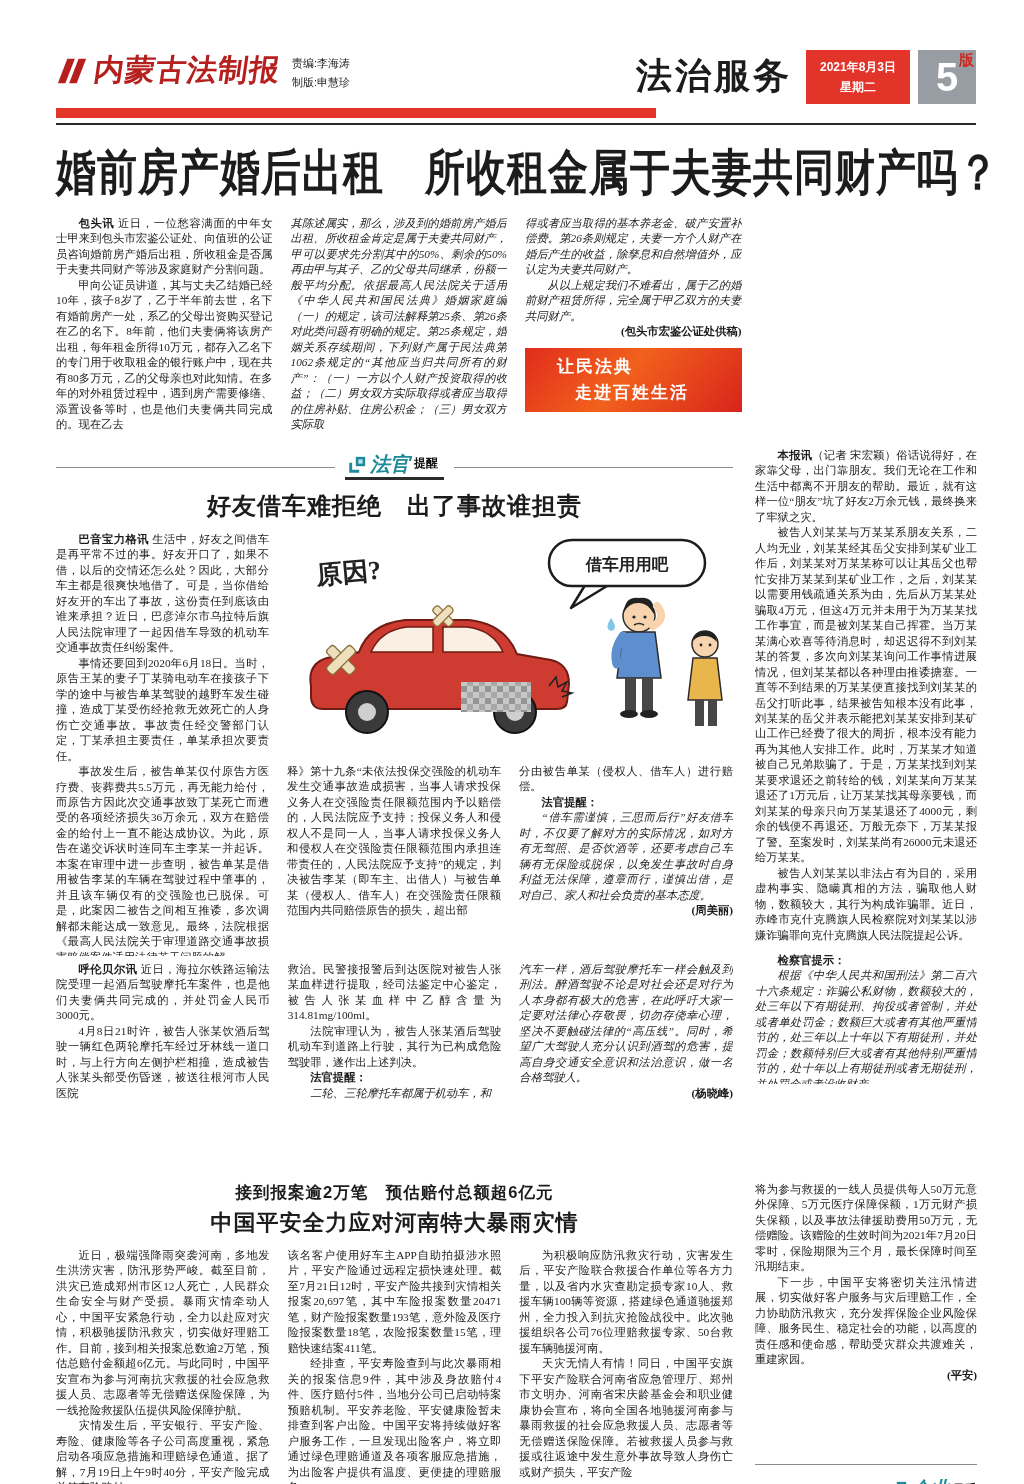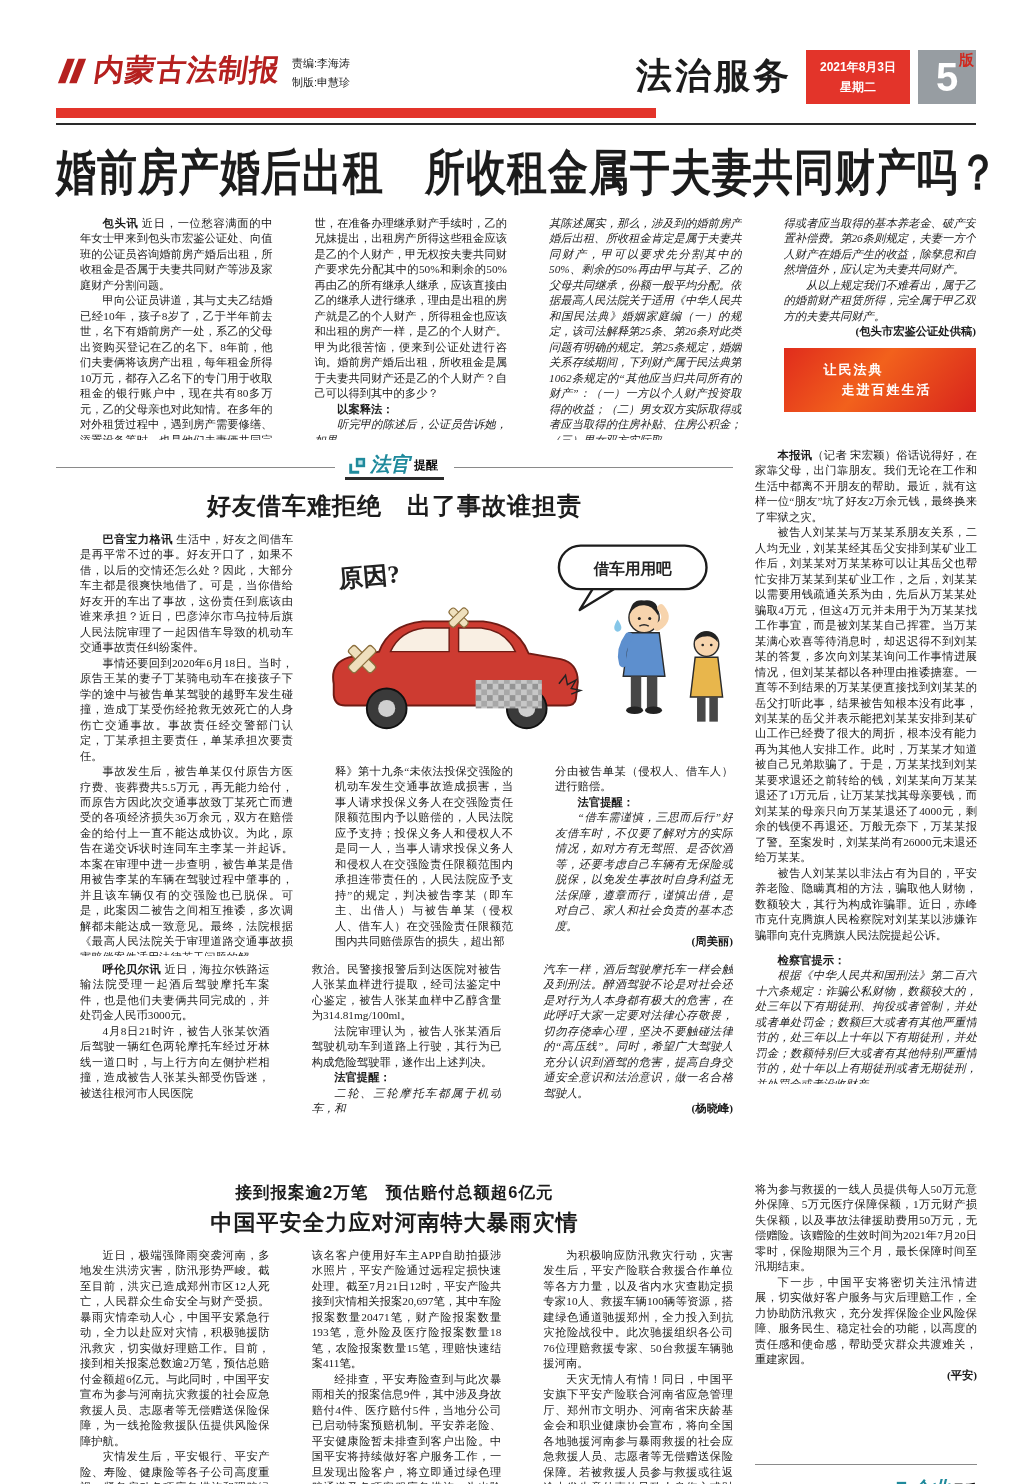--- a/index.html
+++ b/index.html
@@ -29,39 +29,39 @@
   .red-bar{width:600px;height:10px;background:#e3342a;}
   .black-rule{height:2px;background:#2a2a2a;margin-top:5px;}
   
   .bt{font-size:11.3px;line-height:1.37;text-align:justify;}
   .bt p{margin:0;}
   .ind{text-indent:2em;}
   .lead{font-weight:bold;font-family:"Liberation Sans",sans-serif;}
   .kai{font-style:italic;}
   .subhead{font-weight:bold;text-indent:2em;font-family:"Liberation Sans",sans-serif;}
   .byline{text-align:right;font-weight:bold;}
-  .colcut{overflow:hidden;margin-left:24px;}
+  .colcut{overflow:hidden;}
   
   .main-headline{font-size:40px;font-weight:900;text-align:center;letter-spacing:1px;
     font-family:"Liberation Sans",sans-serif;margin:20px 0 16px 0;transform:scaleY(1.22);
     white-space:nowrap;}
   .article1{display:grid;grid-template-columns:repeat(4,1fr);gap:18px;height:224px;overflow:hidden;}
   .promo-box{margin-top:8px;height:64px;background:linear-gradient(130deg,#e02c1c 0%,#f2611c 45%,#d8241c 100%);
-    color:#fff;font-family:"Liberation Sans",sans-serif;font-weight:bold;font-size:13px;
-    display:flex;flex-direction:column;justify-content:center;padding-left:40px;gap:2px;
+    color:#fff;font-family:"Liberation Sans",sans-serif;font-weight:bold;font-size:17px;
+    display:flex;flex-direction:column;justify-content:center;padding-left:32px;gap:2px;
     letter-spacing:2px;}
   .promo-box .l2{padding-left:18px;}
   
   .mid{display:flex;gap:22px;height:724px;margin-top:8px;}
   .mid-left{width:677px;flex:none;}
   .mid-right{width:222px;flex:none;overflow:hidden;}
   
   .divider{display:flex;align-items:center;gap:10px;margin:2px 0 6px 0;height:34px;}
   .rule{flex:1;height:1px;background:#8a8a8a;}
-  .badge{display:flex;align-items:flex-end;gap:4px;border-bottom:3px solid #2b2b2b;padding:0 6px 3px 4px;}
+  .badge{display:flex;align-items:center;gap:4px;border-bottom:3px solid #2b2b2b;padding:0 6px 3px 4px;}
   .badge .b1{color:#1f8a9c;font-size:20px;font-weight:900;font-family:"Liberation Sans",sans-serif;
     font-style:italic;line-height:1;}
   .badge .b2{color:#111;font-size:12px;font-weight:bold;font-family:"Liberation Sans",sans-serif;line-height:1.3;}
   .a-headline{font-size:24px;font-weight:900;text-align:center;font-family:"Liberation Sans",sans-serif;
     margin:4px 0 10px 0;letter-spacing:1px;}
   .a2-body{display:flex;gap:18px;height:424px;overflow:hidden;}
   .a2-col1{width:213px;flex:none;}
   .a2-right{flex:1;display:flex;flex-direction:column;min-width:0;}
   .cartoon{height:226px;flex:none;}
   .a2-cols{display:flex;gap:18px;margin-top:6px;flex:1;overflow:hidden;}
@@ -121,25 +121,20 @@
     <div class="red-bar"></div>
     <div class="black-rule"></div>
   </div>
 
   <div class="main-headline">婚前房产婚后出租　所收租金属于夫妻共同财产吗？</div>
 
   <div class="article1 bt">
     <div class="colcut">
       <p class="ind"><b class="lead">包头讯</b><span> 近日，一位愁容满面的中年女士甲来到包头市宏鉴公证处、向值班的公证员咨询婚前房产婚后出租，所收租金是否属于夫妻共同财产等涉及家庭财产分割问题。</span></p>
       <p class="ind">甲向公证员讲道，其与丈夫乙结婚已经10年，孩子8岁了，乙于半年前去世，名下有婚前房产一处，系乙的父母出资购买登记在乙的名下。8年前，他们夫妻俩将该房产出租，每年租金所得10万元，都存入乙名下的专门用于收取租金的银行账户中，现在共有80多万元，乙的父母亲也对此知情。在多年的对外租赁过程中，遇到房产需要修缮、添置设备等时，也是他们夫妻俩共同完成的。现在乙去</p>
-    </div>
-    <div class="colcut">
-      <p>世，在准备办理继承财产手续时，乙的兄妹提出，出租房产所得这些租金应该是乙的个人财产，甲无权按夫妻共同财产要求先分配其中的50%和剩余的50%再由乙的所有继承人继承，应该直接由乙的继承人进行继承，理由是出租的房产就是乙的个人财产，所得租金也应该和出租的房产一样，是乙的个人财产。甲为此很苦恼，便来到公证处进行咨询。婚前房产婚后出租，所收租金是属于夫妻共同财产还是乙的个人财产？自己可以得到其中的多少？</p>
-      <p class="subhead">以案释法：</p>
-      <p class="ind kai">听完甲的陈述后，公证员告诉她，如果</p>
     </div>
     <div class="colcut">
       <p class="kai">其陈述属实，那么，涉及到的婚前房产婚后出租、所收租金肯定是属于夫妻共同财产，甲可以要求先分割其中的50%、剩余的50%再由甲与其子、乙的父母共同继承，份额一般平均分配。依据最高人民法院关于适用《中华人民共和国民法典》婚姻家庭编（一）的规定，该司法解释第25条、第26条对此类问题有明确的规定。第25条规定，婚姻关系存续期间，下列财产属于民法典第1062条规定的“其他应当归共同所有的财产”：（一）一方以个人财产投资取得的收益；（二）男女双方实际取得或者应当取得的住房补贴、住房公积金；（三）男女双方实际取</p>
     </div>
     <div class="colcut">
       <p class="kai">得或者应当取得的基本养老金、破产安置补偿费。第26条则规定，夫妻一方个人财产在婚后产生的收益，除孳息和自然增值外，应认定为夫妻共同财产。</p>
       <p class="ind kai">从以上规定我们不难看出，属于乙的婚前财产租赁所得，完全属于甲乙双方的夫妻共同财产。</p>
       <p class="byline">(包头市宏鉴公证处供稿)</p>
       <div class="promo-box">
         <div>让民法典</div>
@@ -266,21 +261,21 @@
             <p class="byline">(杨晓峰)</p>
           </div>
         </div>
       </div>
     </div>
 
     <div class="mid-right">
       <div class="fraud-body bt">
         <p class="ind"><b class="lead">本报讯</b><span>（记者 宋宏颖）俗话说得好，在家靠父母，出门靠朋友。我们无论在工作和生活中都离不开朋友的帮助。最近，就有这样一位“朋友”坑了好友2万余元钱，最终换来了牢狱之灾。</span></p>
         <p class="ind">被告人刘某某与万某某系朋友关系，二人均无业，刘某某经其岳父安排到某矿业工作后，刘某某对万某某称可以让其岳父也帮忙安排万某某到某矿业工作，之后，刘某某以需要用钱疏通关系为由，先后从万某某处骗取4万元，但这4万元并未用于为万某某找工作事宜，而是被刘某某自己挥霍。当万某某满心欢喜等待消息时，却迟迟得不到刘某某的答复，多次向刘某某询问工作事情进展情况，但刘某某都以各种理由推诿搪塞。一直等不到结果的万某某便直接找到刘某某的岳父打听此事，结果被告知根本没有此事，刘某某的岳父并表示能把刘某某安排到某矿山工作已经费了很大的周折，根本没有能力再为其他人安排工作。此时，万某某才知道被自己兄弟欺骗了。于是，万某某找到刘某某要求退还之前转给的钱，刘某某向万某某退还了1万元后，让万某某找其母亲要钱，而刘某某的母亲只向万某某退还了4000元，剩余的钱便不再退还。万般无奈下，万某某报了警。至案发时，刘某某尚有26000元未退还给万某某。</p>
-        <p class="ind">被告人刘某某以非法占有为目的，平安养老险、隐瞒真相的方法，骗取他人财物，数额较大，其行为构成诈骗罪。近日，赤峰市克什克腾旗人民检察院对刘某某以涉嫌诈骗罪向克什克腾旗人民法院提起公诉。</p>
+        <p class="ind">被告人刘某某以非法占有为目的，采用虚构事实、隐瞒真相的方法，骗取他人财物，数额较大，其行为构成诈骗罪。近日，赤峰市克什克腾旗人民检察院对刘某某以涉嫌诈骗罪向克什克腾旗人民法院提起公诉。</p>
         <div class="gapline"></div>
         <p class="subhead">检察官提示：</p>
         <p class="ind kai">根据《中华人民共和国刑法》第二百六十六条规定：诈骗公私财物，数额较大的，处三年以下有期徒刑、拘役或者管制，并处或者单处罚金；数额巨大或者有其他严重情节的，处三年以上十年以下有期徒刑，并处罚金；数额特别巨大或者有其他特别严重情节的，处十年以上有期徒刑或者无期徒刑，并处罚金或者没收财产。</p>
 
       </div>
     </div>
   </div>
 
   <div class="bottom">
     <div class="bottom-left">

